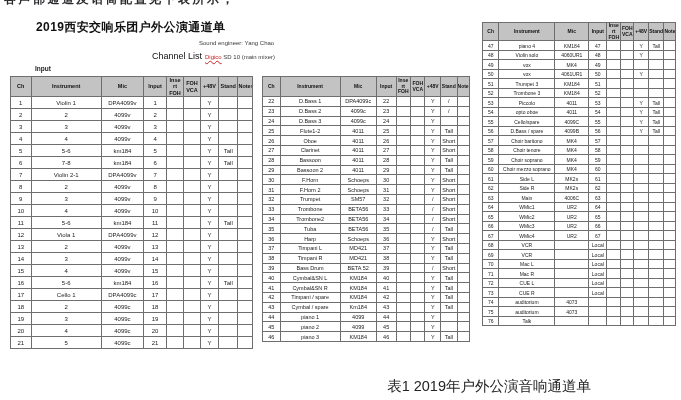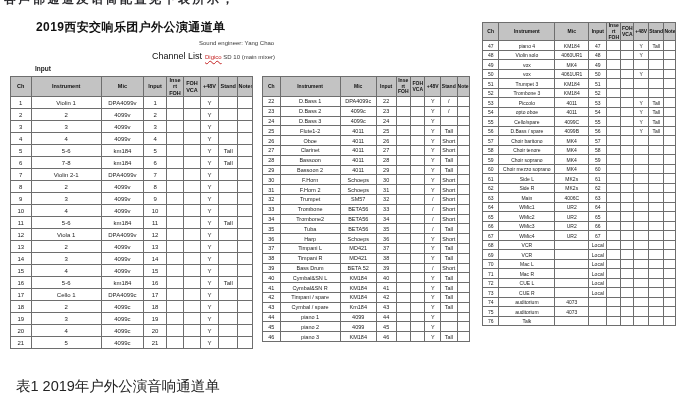--- a/index.html
+++ b/index.html
@@ -83,24 +83,23 @@
   .t2 { left:262px; top:76px; width:208px; font-size:5.5px; }
   .t2 th { height:20px; font-size:5px; }
   .t2 td { height:9.8px; }
 
   .t3 { left:482px; top:22px; width:194px; font-size:5px; }
   .t3 th { height:18px; font-size:5px; }
   .t3 td { height:9.5px; }
 
   .caption {
     position:absolute; top:377px; left:0; width:591px;
-    text-align:left;
+    text-align:right;
     font-size:14.5px; color:#242424;
     font-family:"Liberation Sans", sans-serif;
-    margin-left:16px;
   }
 </style>
 </head>
 <body>
 
 <div class="top-clip">
   <span>各声部通道及话筒配置见下表所示，</span>
 </div>
 
 <div class="doc-title">2019西安交响乐团户外公演通道单</div>

